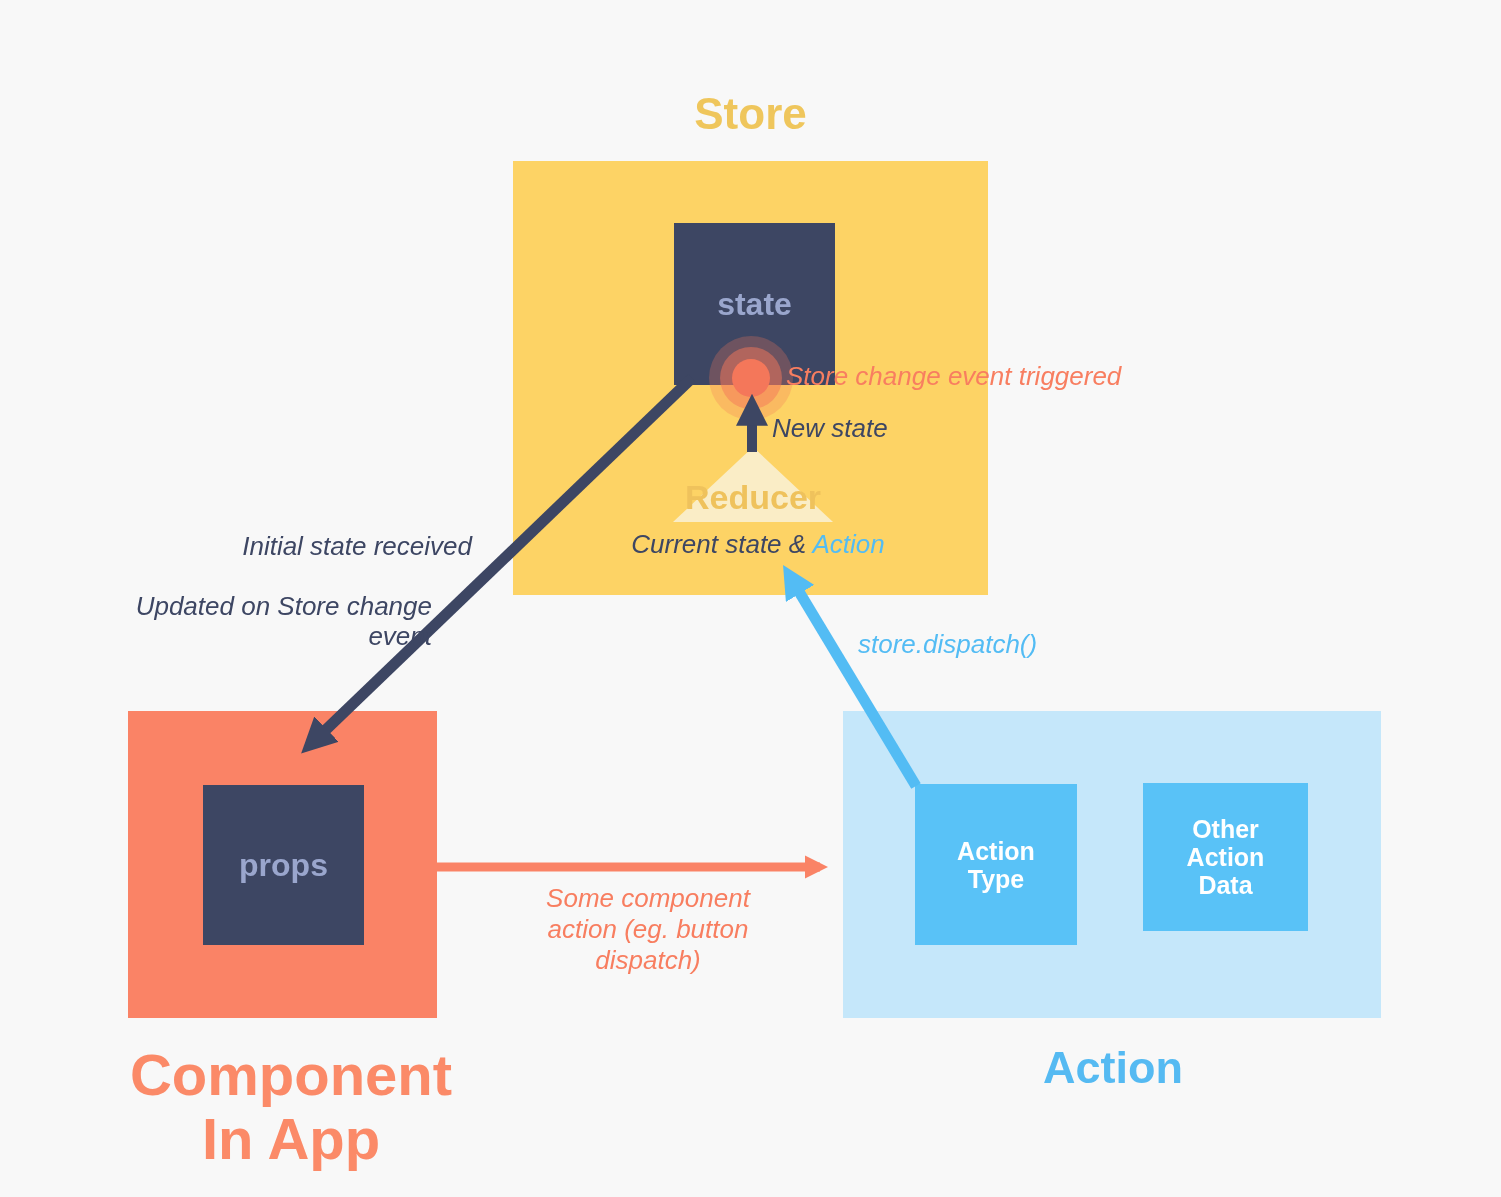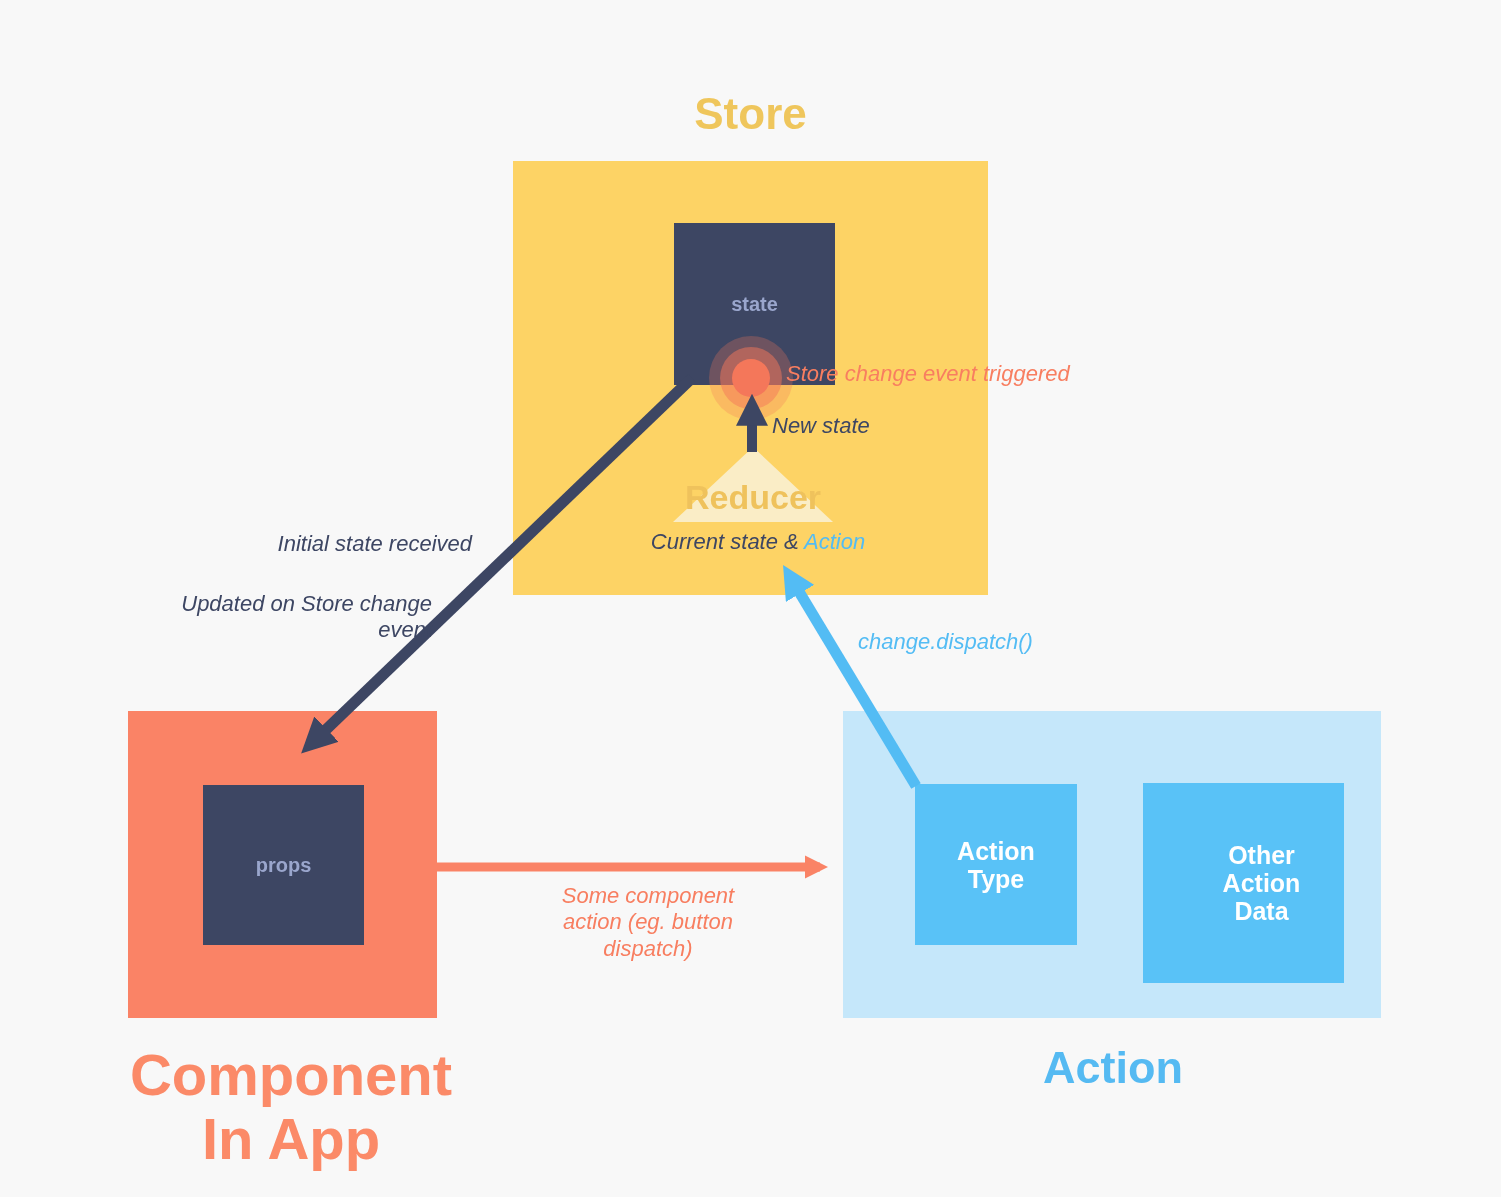--- a/index.html
+++ b/index.html
@@ -21,49 +21,49 @@
   .store-box{left:513px;top:161px;width:475px;height:434px;background:#FDD365;}
   .component-box{left:128px;top:711px;width:309px;height:307px;background:#FA8366;}
   .action-box{left:843px;top:711px;width:538px;height:307px;background:#C5E7FA;}
   
   .dark-square{
     position:absolute;background:#3D4663;display:flex;
     align-items:center;justify-content:center;
   }
   .state-square{left:674px;top:223px;width:161px;height:162px;}
   .props-square{left:203px;top:785px;width:161px;height:160px;}
-  .dark-square .sq-label{color:#9AA6CD;font-weight:bold;font-size:20px;}
+  .dark-square .sq-label{color:#9AA6CD;font-weight:bold;font-size:32px;}
   
   .blue-square{
     position:absolute;background:#59C2F7;display:flex;
     align-items:center;justify-content:center;text-align:center;
   }
   .action-type-square{left:915px;top:784px;width:162px;height:161px;}
-  .other-data-square{left:1143px;top:783px;width:165px;height:200px;padding-left:36px;}
+  .other-data-square{left:1143px;top:783px;width:165px;height:148px;}
   .blue-square .sq-label{
     color:#ffffff;font-weight:bold;font-size:25px;line-height:1.12;
     width:100px;
   }
   
   .reducer-triangle{
     left:673px;top:447px;width:160px;height:75px;background:#FAEDC6;
     clip-path:polygon(50% 0,100% 100%,0 100%);
   }
   .reducer-label{
     position:absolute;left:0;bottom:5px;width:100%;text-align:center;
     color:#EFC25C;font-weight:bold;font-size:34px;
   }
   
   .pulse{position:absolute;border-radius:50%;}
   .pulse-outer{left:709px;top:336px;width:84px;height:84px;background:rgba(244,119,89,0.27);}
   .pulse-mid{left:720px;top:347px;width:62px;height:62px;background:rgba(244,119,89,0.5);}
   .pulse-inner{left:732px;top:359px;width:38px;height:38px;background:#F4775A;}
   
   .note{
-    position:absolute;font-style:italic;font-size:22px;line-height:1.2;
+    position:absolute;font-style:italic;font-size:26px;line-height:1.2;
     color:#3D4663;white-space:nowrap;
   }
   .note.wrap{white-space:normal;}
   .pulse-note{left:786px;top:361px;color:#F87E60;}
   .new-state-note{left:772px;top:413px;}
   .reducer-input-note{left:593px;top:529px;width:330px;text-align:center;}
   .reducer-input-note .hl{color:#53BCF4;}
   .initial-state-note{left:172px;top:531px;width:300px;text-align:right;}
   .updated-note{left:122px;top:591px;width:310px;text-align:right;line-height:1.17;}
   .dispatch-note{left:858px;top:629px;color:#53BCF4;}
@@ -133,17 +133,17 @@
   <div class="note new-state-note">New state</div>
 
   <div class="note initial-state-note">Initial state received</div>
 
   <div class="note reducer-input-note">
     <span>Current state &amp; </span><span class="hl">Action</span>
   </div>
 
   <div class="note wrap updated-note">Updated on Store change event</div>
 
-  <div class="note dispatch-note">change.dispatch()</div>
+  <div class="note dispatch-note">store.dispatch()</div>
 
   <div class="note wrap component-action-note">Some component action (eg. button dispatch)</div>
 
 </div>
 
 </body></html>

